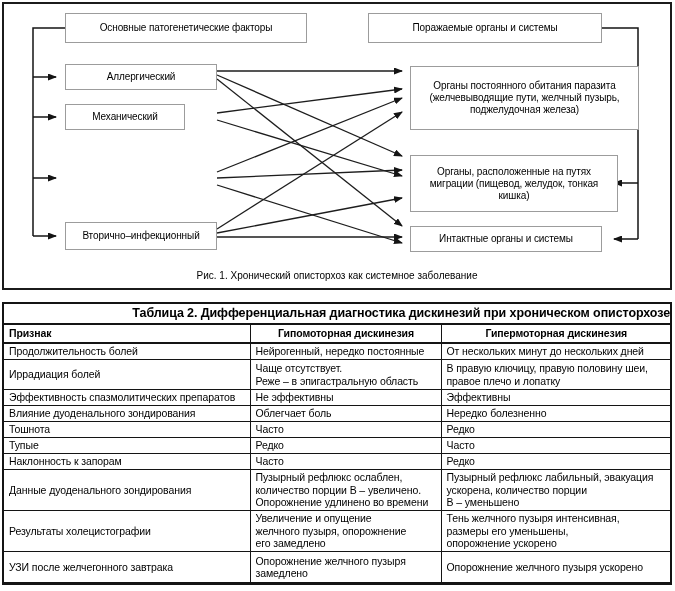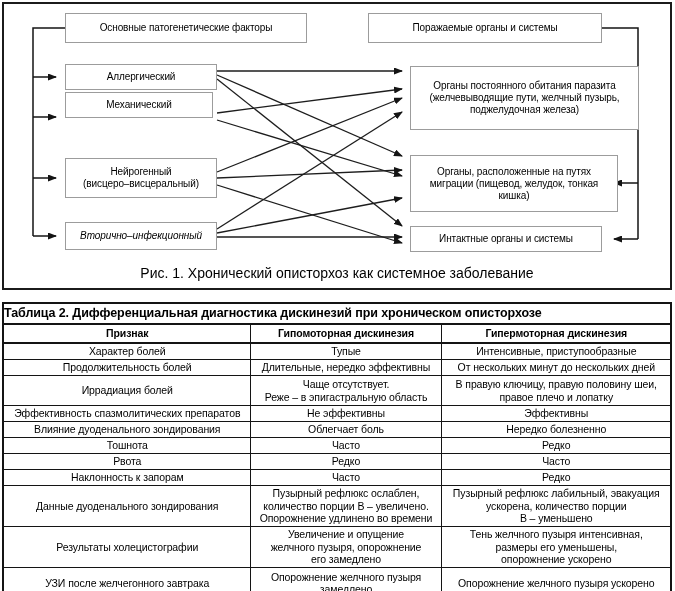--- a/index.html
+++ b/index.html
@@ -8,36 +8,36 @@
   
   .figure{position:absolute;left:2px;top:2px;width:670px;height:288px;
           border:2px solid #1b1b1b;box-sizing:border-box;background:#fff;}
   .figure svg{position:absolute;left:0;top:0;width:666px;height:284px;}
   .fbox{position:absolute;box-sizing:border-box;border:1px solid #9c9c9c;background:#fff;
         display:flex;align-items:center;justify-content:center;text-align:center;
         font-size:10px;line-height:12px;white-space:pre-line;letter-spacing:-0.1px;padding:1px 9px;}
   .fh{left:61px;top:9px;width:242px;height:30px;}
   .oh{left:364px;top:9px;width:234px;height:30px;}
   .f1{left:61px;top:60px;width:152px;height:26px;}
-  .f2{left:61px;top:88px;width:148px;height:26px;}
+  .f2{left:61px;top:100px;width:120px;height:26px;}
   .f3{left:61px;top:154px;width:152px;height:40px;}
-  .f4{left:61px;top:218px;width:152px;height:28px;font-style:italic;}
+  .f4{left:61px;top:218px;width:152px;height:28px;}
   .o1{left:406px;top:62px;width:229px;height:64px;}
   .o2{left:406px;top:151px;width:208px;height:57px;}
   .o3{left:406px;top:222px;width:192px;height:26px;}
-  .fcaption{position:absolute;left:0;right:0;bottom:7px;text-align:center;font-size:14px;}
+  .fcaption{position:absolute;left:0;right:0;bottom:7px;text-align:center;font-size:10px;}
 
   
   .tblwrap{position:absolute;left:2px;top:302px;width:670px;box-sizing:border-box;
            border:2px solid #141414;border-bottom-width:3px;background:#fff;}
-  .ttitle{text-align:left;font-weight:bold;font-size:12.5px;line-height:14px;
+  .ttitle{text-align:right;font-weight:bold;font-size:12.5px;line-height:14px;
           padding:2px 0 3px;border-bottom:2px solid #141414;letter-spacing:-0.1px;}
   table{border-collapse:collapse;width:100%;table-layout:fixed;}
   th,td{border:1px solid #141414;font-size:10.5px;line-height:12.5px;
-        padding:1px 4px 1px 5px;vertical-align:middle;text-align:center;
+        padding:1px 4px 1px 5px;vertical-align:middle;text-align:left;
         white-space:pre-line;letter-spacing:-0.1px;overflow:hidden;}
   th{font-weight:bold;border-top:none;border-bottom-width:2px;height:15px;}
   th.c{text-align:center;}
   td:first-child,th:first-child{border-left:none;}
   td:last-child,th:last-child{border-right:none;}
   tr.last td{border-bottom:none;}
   tr.rs td{height:13px;}
   tr.r2 td{height:27px;}
   tr.r2b td{height:28px;}
   tr.r3 td{height:38px;}
@@ -82,22 +82,20 @@
       <line x1="213" y1="229" x2="398" y2="194" marker-end="url(#ah)"></line>
       <line x1="213" y1="233" x2="398" y2="233" marker-end="url(#ah)"></line>
     </g>
   </svg>
 
   <div class="fbox fh">Основные патогенетические факторы</div>
   <div class="fbox oh">Поражаемые органы и системы</div>
 
   <div class="fbox f1">Аллергический</div>
   <div class="fbox f2">Механический</div>
-  <div class="fbox f3">Нейрогенный
-(висцеро–висцеральный)</div>
   <div class="fbox f4">Вторично–инфекционный</div>
 
   <div class="fbox o1">Органы постоянного обитания паразита
 (желчевыводящие пути, желчный пузырь,
 поджелудочная железа)</div>
   <div class="fbox o2">Органы, расположенные на путях
 миграции (пищевод, желудок, тонкая
 кишка)</div>
   <div class="fbox o3">Интактные органы и системы</div>
 
@@ -114,27 +112,22 @@
       </colgroup>
     <thead>
       <tr>
         <th>Признак</th>
         <th class="c">Гипомоторная дискинезия</th>
         <th class="c">Гипермоторная дискинезия</th>
       </tr>
     </thead>
     <tbody>
       <tr class="rs">
-        <td>Характер болей</td>
-        <td>Тупые</td>
-        <td>Интенсивные, приступообразные</td>
-      </tr>
-      <tr class="rs">
         <td>Продолжительность болей</td>
-        <td>Длительные, нередко эффективны</td>
+        <td>Нейрогенный, нередко постоянные</td>
         <td>От нескольких минут до нескольких дней</td>
       </tr>
       <tr class="r2">
         <td>Иррадиация болей</td>
         <td>Чаще отсутствует.
 Реже – в эпигастральную область</td>
         <td>В правую ключицу, правую половину шеи,
 правое плечо и лопатку</td>
       </tr>
       <tr class="rs">
@@ -146,21 +139,21 @@
         <td>Влияние дуоденального зондирования</td>
         <td>Облегчает боль</td>
         <td>Нередко болезненно</td>
       </tr>
       <tr class="rs">
         <td>Тошнота</td>
         <td>Часто</td>
         <td>Редко</td>
       </tr>
       <tr class="rs">
-        <td>Рвота</td>
+        <td>Тупые</td>
         <td>Редко</td>
         <td>Часто</td>
       </tr>
       <tr class="rs">
         <td>Наклонность к запорам</td>
         <td>Часто</td>
         <td>Редко</td>
       </tr>
       <tr class="r3">
         <td>Данные дуоденального зондирования</td>

